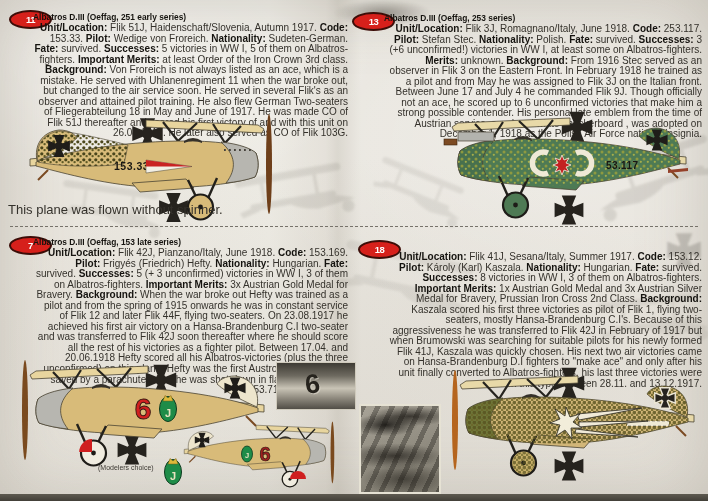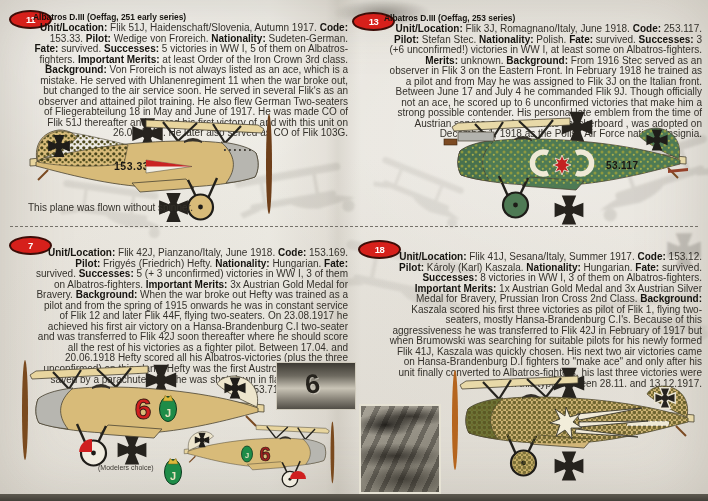--- a/index.html
+++ b/index.html
@@ -12,21 +12,21 @@
       linear-gradient(90deg,#e6e2da 0%,#edebe4 38%,#e3dfd7 46%,#d8d4cb 47.7%,#e9e6df 51%,#e6e2da 100%),
       #e8e4dd;
     box-shadow:inset 0 0 70px rgba(118,110,98,.28);}
   .abs{position:absolute;}
   .numcirc{width:43px;height:19px;border-radius:50%;background:#d6201b;border:2px solid #3c0d08;
     color:#fff;font-weight:bold;font-size:9.5px;display:flex;align-items:center;justify-content:center;
     box-sizing:border-box;letter-spacing:-0.5px;}
   .etitle{font-size:8.4px;font-weight:bold;color:#15130f;white-space:nowrap;}
   .ebody{font-size:10px;line-height:10.55px;color:#34312b;text-align:right;}
   .ebody b{color:#15130f;}
-  .caption{font-size:10px;color:#34312b;margin-left:20px;}
+  .caption{font-size:13px;color:#34312b;}
   .mnote{font-size:7px;color:#3c3933;}
   .sep{border-top:1px dashed #76726a;height:0;}
   .bstrip{background:linear-gradient(180deg,#5e5a50,#423f38);}
   .ghost{filter:blur(1px);}
   .photo{box-sizing:border-box;}
   #photo12{border:1px solid #cfcabc;
     background:linear-gradient(180deg,#3e3b34 0%,#6e6a60 28%,#c9c4b6 55%,#8a857a 78%,#514e46 100%);}
   #photo12 .p6{position:absolute;left:28px;top:6px;font-size:27px;font-weight:bold;color:#26231d;
     transform:rotate(-6deg);text-shadow:1px 1px 0 rgba(240,236,224,.5);}
   #photo14{border:2px solid #e6e2d4;
@@ -122,20 +122,21 @@
     <text x="86" y="60" font-size="10.5" font-weight="bold" letter-spacing="0.5" fill="#191713">153.33</text>
     <polygon points="118,50 164,56.5 118,63" fill="#f2efe4" stroke="#4a4434" stroke-width="0.5"></polygon>
     <polygon points="118,50 164,56.5 118,56.5" fill="#c92322"></polygon>
     <line x1="196" y1="40" x2="226" y2="40" stroke="#44403a" stroke-width="1.8" stroke-dasharray="1.8,3.2"></line>
   </svg>
   <div class="abs caption" style="left:8px;top:202px;">This plane was flown without spinner.</div>
 
   <div class="abs sep" style="left:10px;top:226px;width:688px;"></div>
 
   <div class="abs numcirc" style="left:9px;top:236px;">7</div>
+  <div class="abs etitle" style="left:33px;top:237px;">Albatros D.III (Oeffag, 153 late series)</div>
   <div class="abs ebody" style="left:33px;top:248px;width:315px;"><b>Unit/Location:</b> Flik 42J, Pianzano/Italy, June 1918. <b>Code:</b> 153.169. <b>Pilot:</b> Frigyés (Friedrich) Hefty. <b>Nationality:</b> Hungarian. <b>Fate:</b> survived. <b>Successes:</b> 5 (+ 3 unconfirmed) victories in WW I, 3 of them on Albatros-fighters. <b>Important Merits:</b> 3x Austrian Gold Medal for Bravery. <b>Background:</b> When the war broke out Hefty was trained as a pilot and from the spring of 1915 onwards he was in constant service of Flik 12 and later Flik 44F, flying two-seaters. On 23.08.1917 he achieved his first air victory on a Hansa-Brandenburg C.I two-seater and was transferred to Flik 42J soon thereafter where he should score all the rest of his victories as a fighter pilot. Between 17.04. and 20.06.1918 Hefty scored all his Albatros-victories (plus the three unconfirmed) on this plane. Hefty was the first Austro-Hungarian pilot saved by a parachute when he was shot down in flames in Albatros 253.71 on 22.08.1918!</div>
 
   <div class="abs photo" id="photo12" style="left:276px;top:362px;width:80px;height:48px;">
     <span class="p6">6</span>
   </div>
 
   <svg class="abs" style="left:16px;top:356px;--fus:#d8bb79;--fin:#ede5cc;--cowl:#b7b6b0;--wing:#e8d59e;--wheel:#f0ece0;--prop:#7a4a1e;" width="250" height="124" viewBox="0 0 250 124">
     <use href="#xc" transform="translate(145,24) scale(0.95)" fill="#26231e"></use>
     <use href="#xc" transform="translate(116,94) scale(0.9)" fill="#26231e"></use>
     <g transform="translate(250,0) scale(-1,1)">

